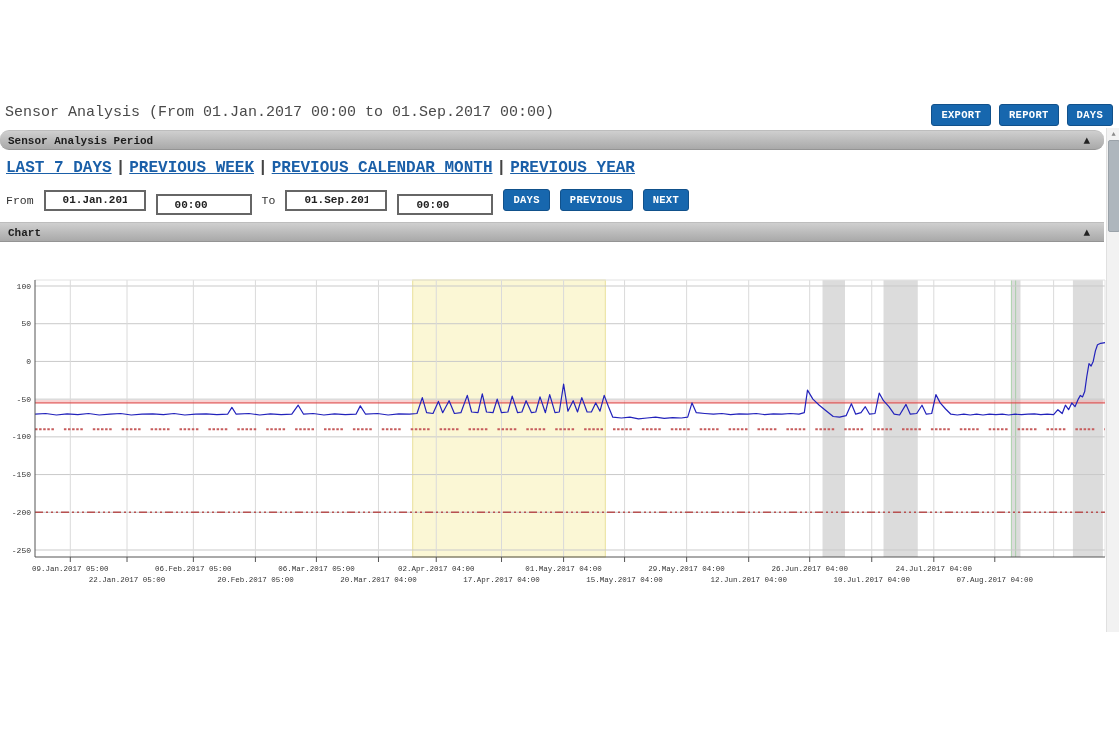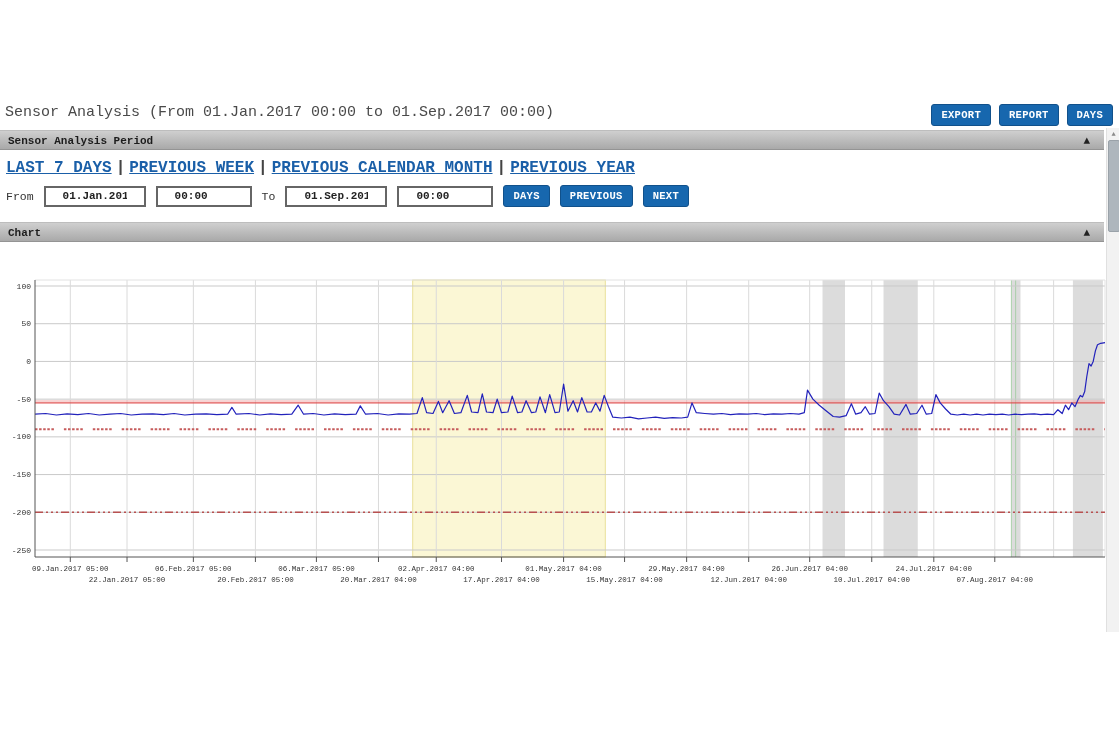--- a/index.html
+++ b/index.html
@@ -6,31 +6,31 @@
   .page{position:relative;width:1119px;height:743px;background:#fff;overflow:hidden;
         font-family:Liberation Mono, monospace;}
   .title-row{position:absolute;top:104px;left:5px;font-size:15px;color:#4a4a4a;}
   .title-buttons{position:absolute;top:104px;right:6px;display:flex;gap:8px;}
   .btn{background:#1767ae;color:#fff;border:1px solid #11518b;border-radius:3px;
        font-family:inherit;font-size:10.5px;font-weight:bold;padding:4px 9px;cursor:pointer;letter-spacing:.3px;}
   .section-header{position:absolute;left:0;width:1104px;height:20px;
        background:linear-gradient(#cfcfcf,#a9a9a9);border-top:1px solid #bdbdbd;border-bottom:1px solid #949494;
        font-size:11px;font-weight:bold;color:#1c1c1c;line-height:20px;padding-left:8px;box-sizing:border-box;}
   .section-header .collapse{position:absolute;right:14px;top:0;font-size:11px;color:#222;cursor:pointer;line-height:20px;}
-  #hdr-period{top:130px;}
+  #hdr-period{top:130px;border-radius:9px;}
   #hdr-chart{top:222px;}
   .links-row{position:absolute;top:159px;left:6px;font-size:16px;font-weight:bold;color:#444;}
   .links-row a{color:#1a5fa8;text-decoration:underline;cursor:pointer;}
   .links-row .sep{margin:0 4px;color:#444;}
   .form-row{position:absolute;top:185px;left:6px;display:flex;align-items:center;gap:10px;}
   .form-row .lbl{font-size:11.5px;color:#333;}
   .form-row input{height:17px;border:2px solid #666;font-family:inherit;font-size:11px;font-weight:bold;
        color:#222;padding:0 17px;}
   .in-date{width:64px;}
-  .in-time{width:58px;}
+  .in-time{width:58px;margin-top:9px;}
   .chart-wrap{position:absolute;top:262px;left:3px;width:1110px;height:330px;}
   .legend{position:absolute;top:586px;left:7px;}
   .legend-row{display:flex;align-items:center;height:10px;margin-bottom:1px;}
   .legend-row .cb{width:7px;height:7px;border:1px solid #444;background:#fff;margin-right:6px;flex:none;cursor:pointer;}
   .legend-row .lg-label{font-size:8px;color:#333;white-space:nowrap;}
   .scrollbar{position:absolute;top:128px;left:1106px;width:13px;height:504px;background:#f2f2f2;
        border-left:1px solid #e0e0e0;}
   .scroll-up{position:absolute;top:1px;left:0;width:13px;height:10px;font-size:7px;color:#8a8a8a;
        text-align:center;line-height:10px;cursor:pointer;}
   .scroll-thumb{position:absolute;top:12px;left:1px;width:10px;height:90px;background:#aeb6bd;

